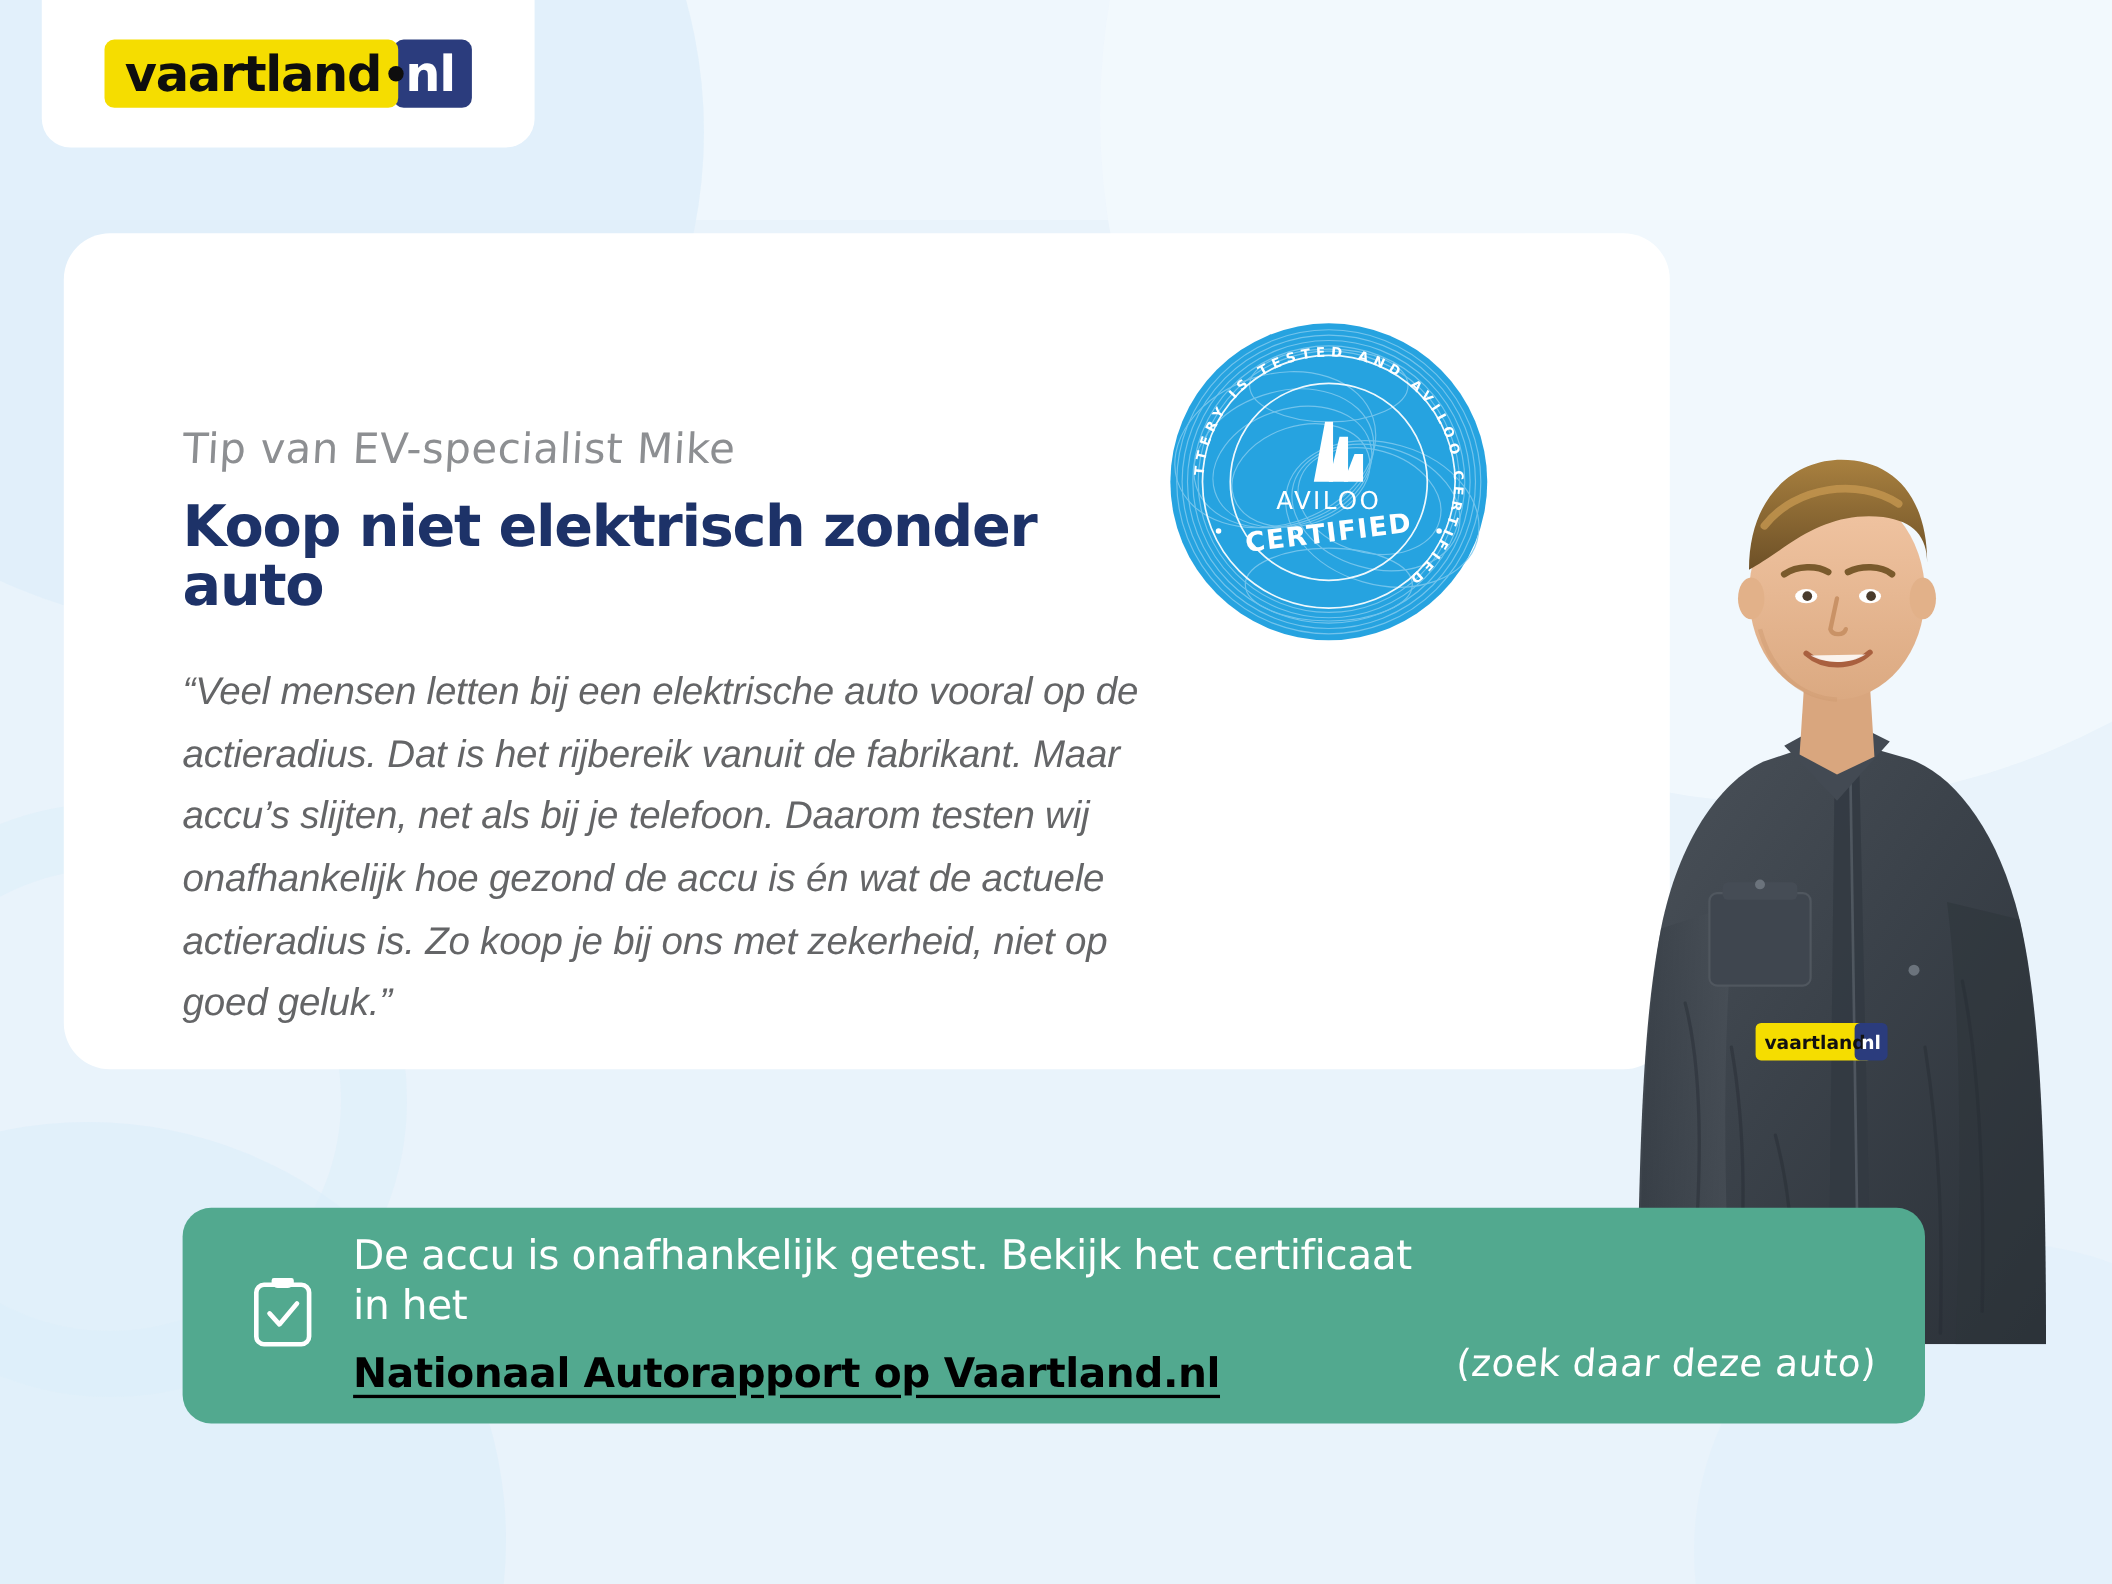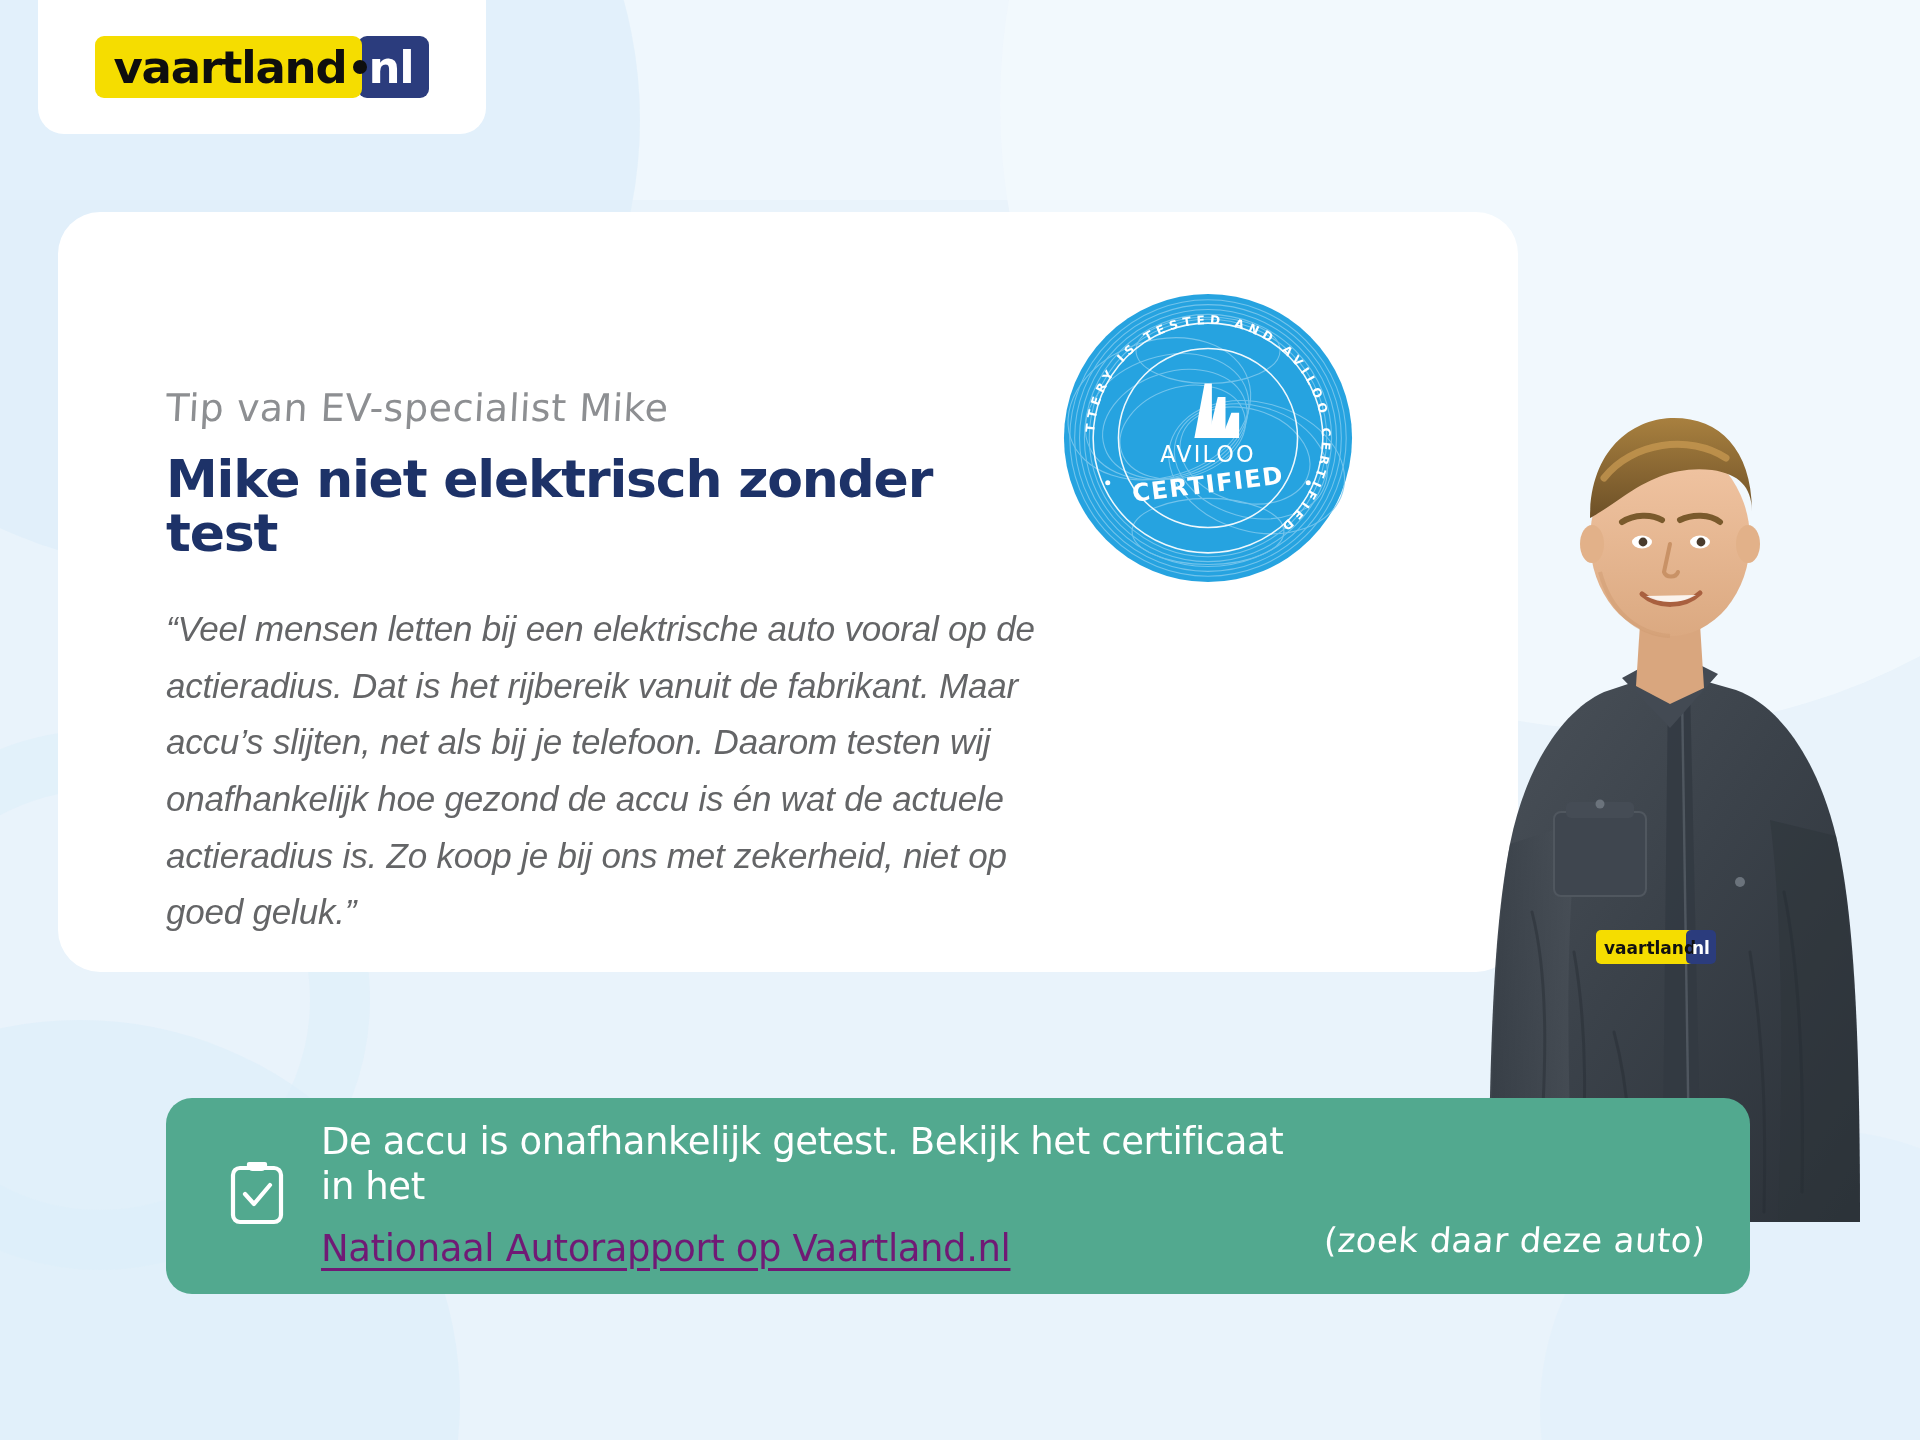--- a/index.html
+++ b/index.html
@@ -122,21 +122,21 @@
   }
   .clip-icon { width:60px; height:66px; flex:0 0 auto; margin-right:34px; margin-top:-6px; }
   .clip-icon svg { width:100%; height:100%; display:block; }
   .banner-text { flex:1 1 auto; }
   .banner-line1 {
     font-family:"DejaVu Sans", sans-serif;
     font-size:37px; color:#ffffff; line-height:1.22; letter-spacing:-.4px;
   }
   .banner-line2 {
     font-family:"DejaVu Sans", sans-serif;
-    font-weight:400; font-size:37px; color:#701a75;
+    font-weight:700; font-size:37px; color:#000000;
     text-decoration:underline; text-underline-offset:7px;
     line-height:1.3; letter-spacing:-.4px; margin-top:16px;
     display:inline-block;
   }
   .banner-note {
     font-family:"DejaVu Sans", sans-serif;
     font-size:34px; color:#ffffff; white-space:nowrap;
     align-self:flex-end; margin-bottom:34px; margin-left:24px;
     transform:skewX(-4deg); letter-spacing:.4px;
   }
@@ -162,21 +162,21 @@
     <div class="logo-blue">
       <span>nl</span>
     </div>
   </div>
 </div>
 
 <div class="card"></div>
 
 <div class="content">
   <div class="eyebrow">Tip van EV-specialist Mike</div>
-  <div class="headline">Mike niet elektrisch zonder test</div>
+  <div class="headline">Koop niet elektrisch zonder auto</div>
   <div class="quote">“Veel mensen letten bij een elektrische auto vooral op de actieradius. Dat is het rijbereik vanuit de fabrikant. Maar accu’s slijten, net als bij je telefoon. Daarom testen wij onafhankelijk hoe gezond de accu is én wat de actuele actieradius is. Zo koop je bij ons met zekerheid, niet op goed geluk.”</div>
 </div>
 
 <div class="badge">
   <svg viewBox="0 0 300 300" xmlns="http://www.w3.org/2000/svg">
     <defs>
       <path id="ringPath" d="M150,150 m-117,0 a117,117 0 1,1 234,0 a117,117 0 1,1 -234,0"></path>
       <g id="wave"></g>
     </defs>
     <circle cx="150" cy="150" r="148" fill="#26a3e0"></circle>

